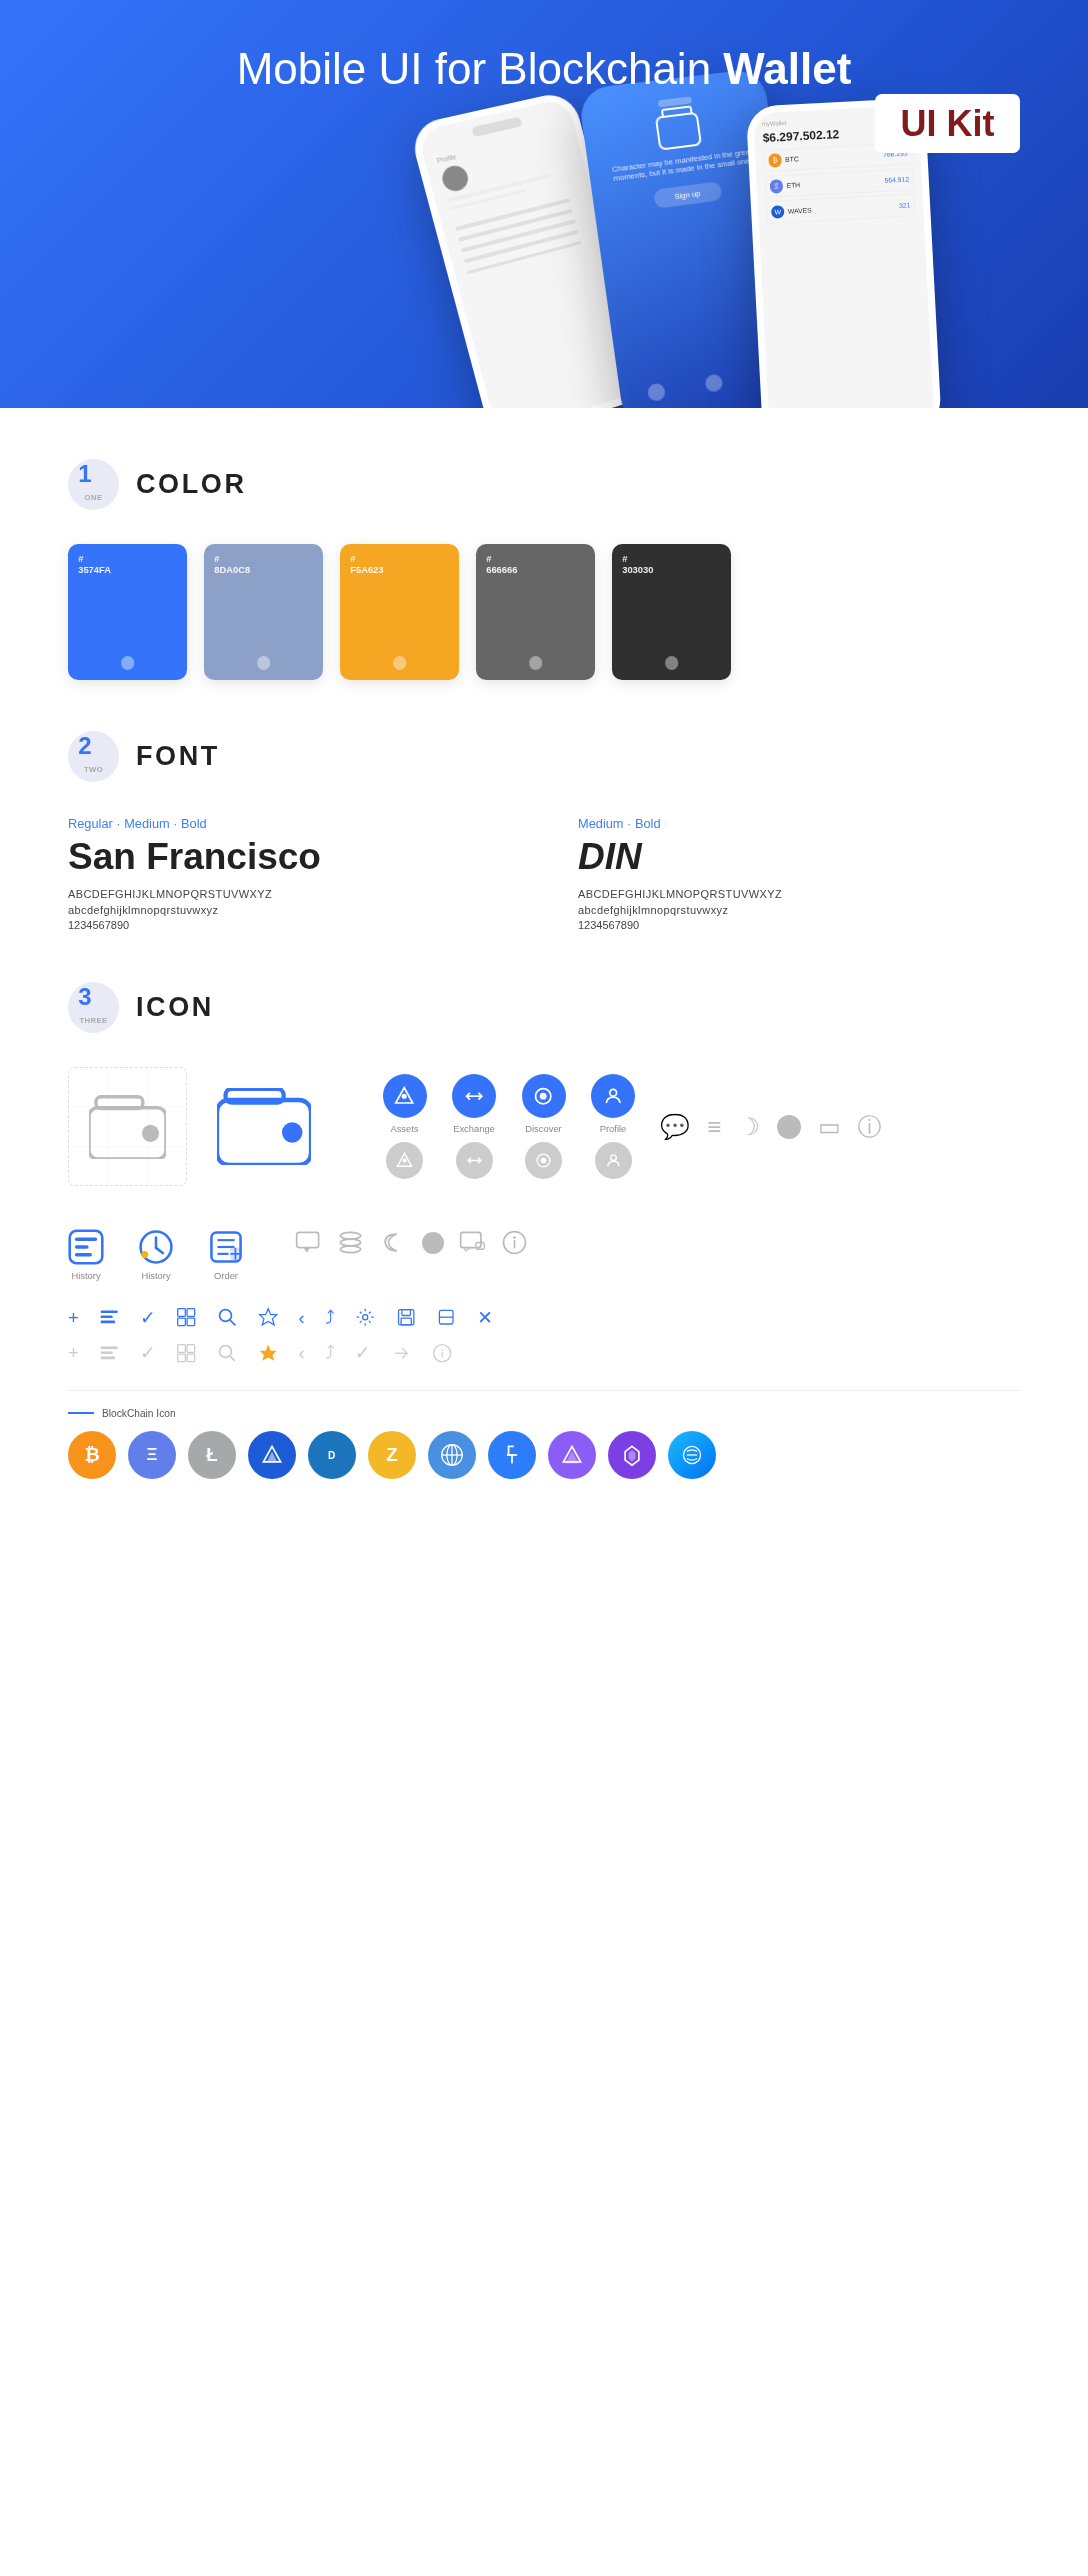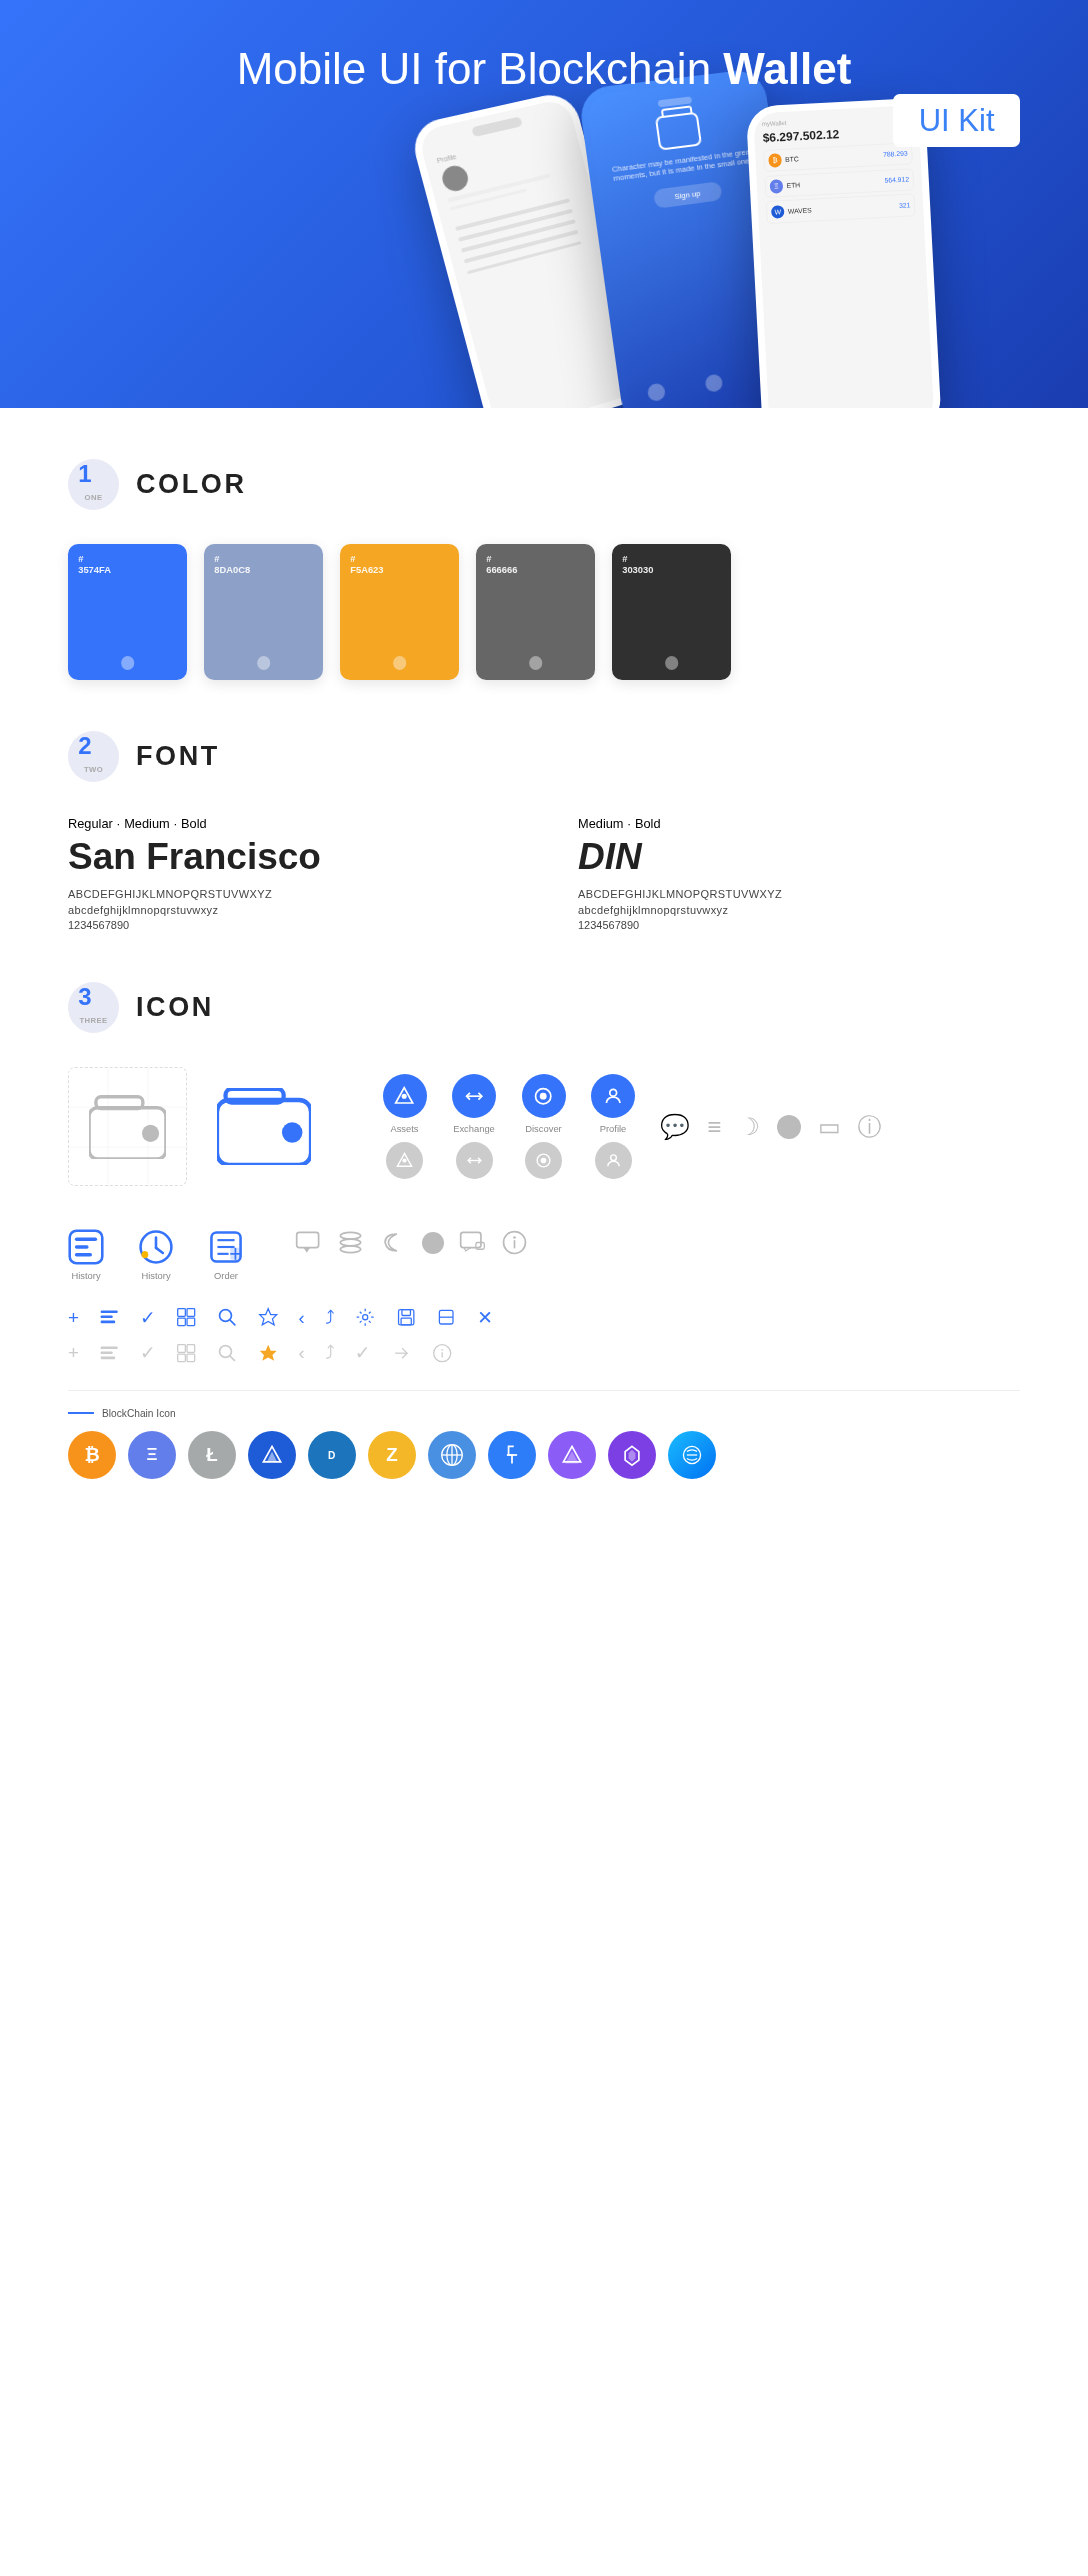--- a/index.html
+++ b/index.html
@@ -21,23 +21,23 @@
       color: #fff;
       font-size: 44px;
       font-weight: 400;
       text-align: center;
       z-index: 2;
       line-height: 1.2;
     }
     .hero-title strong { font-weight: 800; }
     .ui-kit-badge {
       background: #fff;
-      color: #3b82f6;
-      font-size: 31px;
-      font-weight: 400;
+      color: #7f1d1d;
+      font-size: 36px;
+      font-weight: 700;
       padding: 8.5px 25.5px;
       border-radius: 6.8px;
       position: absolute;
       right: 68px;
       top: 94px;
       z-index: 2;
     }
     .left-badges {
       position: absolute;
       left: 51px;
@@ -197,21 +197,21 @@
       left: 50%;
       transform: translateX(-50%);
     }
 
     
     .fonts-row {
       display: flex;
       gap: 68px;
     }
     .font-block { flex: 1; }
-    .font-style-label { font-size: 12.8px; color: #000000; margin-bottom: 5.1px; }
+    .font-style-label { font-size: 12.8px; color: #3b82f6; margin-bottom: 5.1px; }
     .font-name { font-size: 37px; font-weight: 900; color: #222; margin-bottom: 10.2px; }
     .font-din { font-family: 'Arial', sans-serif; }
     .font-chars { font-size: 11px; color: #444; margin-bottom: 3.4px; letter-spacing: 0.4px; }
     .font-nums { font-size: 11px; color: #444; }
     .icon-col {
       display: flex;
       flex-direction: column;
       gap: 8.5px;
       align-items: center;
     }

